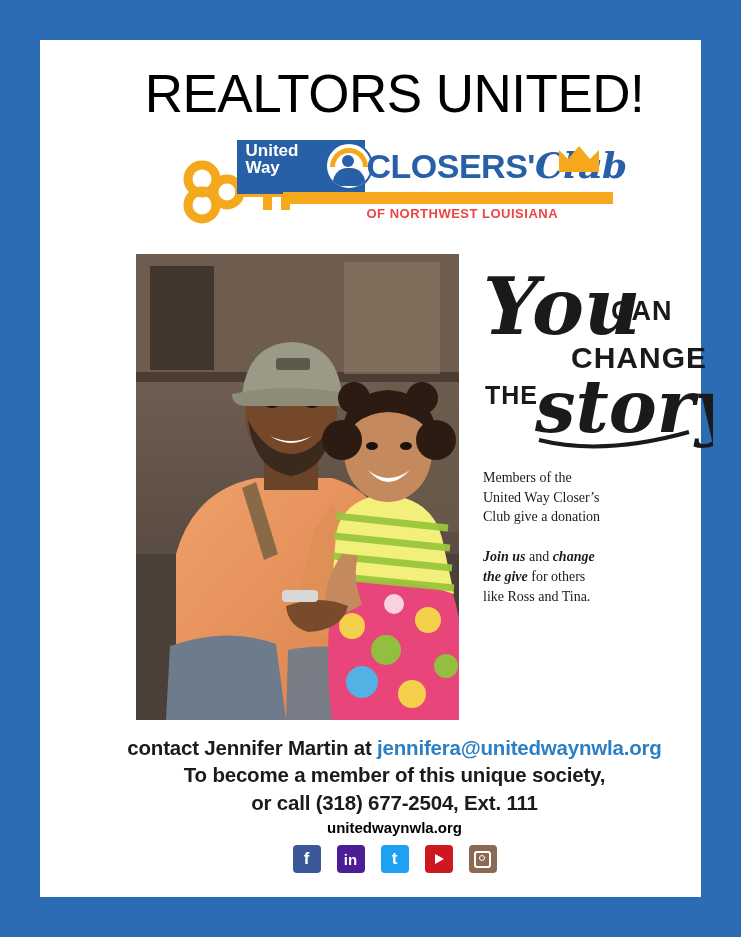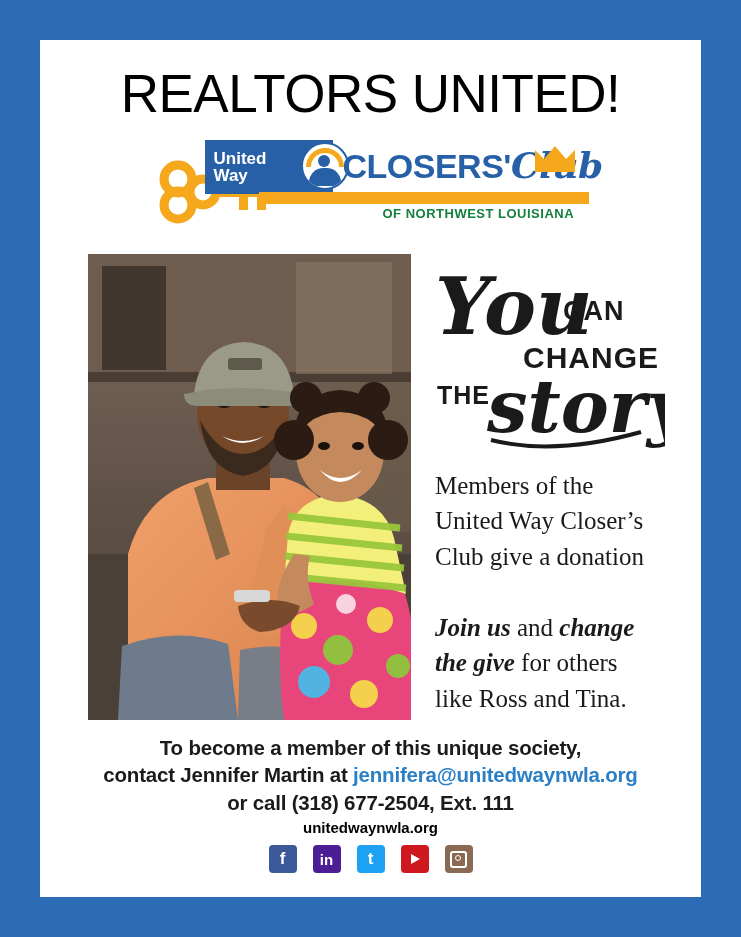--- a/index.html
+++ b/index.html
@@ -14,20 +14,21 @@
     overflow: hidden;
   }
   .flyer {
     position: absolute;
     left: 40px;
     top: 40px;
     width: 661px;
     height: 857px;
     background: #ffffff;
     box-sizing: border-box;
+    padding-left: 48px;
   }
   .headline {
     text-align: center;
     font-family: "Liberation Sans", sans-serif;
     font-size: 53px;
     font-weight: 400;
     letter-spacing: -0.5px;
     color: #000000;
     margin-top: 26px;
     line-height: 1.05;
@@ -42,29 +43,29 @@
   }
   .key-icon {
     position: absolute;
     left: 0px;
     top: 18px;
     width: 120px;
     height: 66px;
   }
   .uw-badge {
     position: absolute;
-    left: 54px;
+    left: 62px;
     top: 0px;
     width: 128px;
     height: 54px;
     background: #2860a8;
     border: 2px solid #2860a8;
     box-sizing: border-box;
     display: flex;
-    align-items: center;
+    align-items: flex-start;
   }
   .uw-badge .uw-text {
     color: #ffffff;
     font-size: 17px;
     font-weight: bold;
     line-height: 1.0;
     padding-left: 7px;
     font-family: "Liberation Sans", sans-serif;
   }
   .uw-hand {
@@ -137,24 +138,23 @@
     width: 330px;
     height: 12px;
     background: #f5a81c;
   }
   .subline {
     position: absolute;
     left: 192px;
     top: 66px;
     font-size: 13px;
     font-weight: bold;
-    color: #15803d;
+    color: #ef4444;
     letter-spacing: 0.5px;
     font-family: "Liberation Sans", sans-serif;
-    margin-left: 40px;
   }
 
   
   .middle {
     position: relative;
     margin-top: 14px;
     height: 470px;
   }
   .photo {
     position: absolute;
@@ -172,21 +172,21 @@
     left: 395px;
     top: 10px;
     width: 230px;
   }
   .you-can-change {
     position: relative;
     height: 190px;
   }
   .para {
     font-family: "Liberation Serif", serif;
-    font-size: 25px;
+    font-size: 14px;
     line-height: 1.42;
     color: #1a1a1a;
     margin-top: 14px;
   }
   .para b i, .para i b { font-weight: bold; font-style: italic; }
 
   
   .footer {
     text-align: center;
     margin-top: 10px;
@@ -412,24 +412,24 @@
         <span>Club give a donation</span><br>
         <br>
         <b><i><span>Join us</span></i></b><span> and </span><b><i><span>change</span></i></b><br>
         <b><i><span>the give</span></i></b><span> for others</span><br>
         <span>like Ross and Tina.</span>
       </div>
     </div>
   </div>
 
   <div class="footer">
-    <div class="line">To become a member of this unique society,</div>
     <div class="line">
       <span>contact Jennifer Martin at </span><span class="email">jennifera@unitedwaynwla.org</span>
     </div>
+    <div class="line">To become a member of this unique society,</div>
     <div class="line">or call (318) 677-2504, Ext. 111</div>
     <div class="url">unitedwaynwla.org</div>
 
     <div class="social">
       <div class="soc soc-fb">
         <span>f</span>
       </div>
       <div class="soc soc-in">
         <span>in</span>
       </div>

